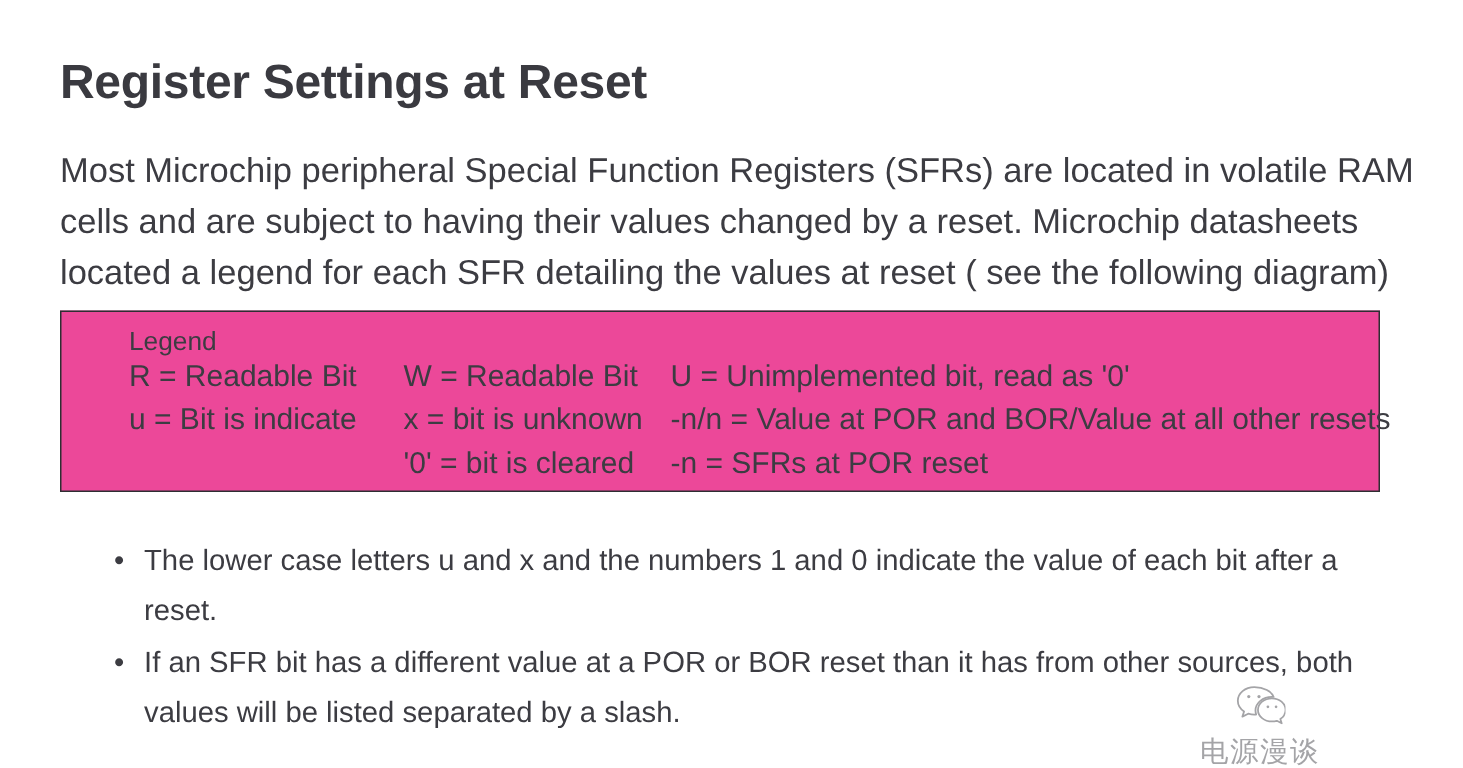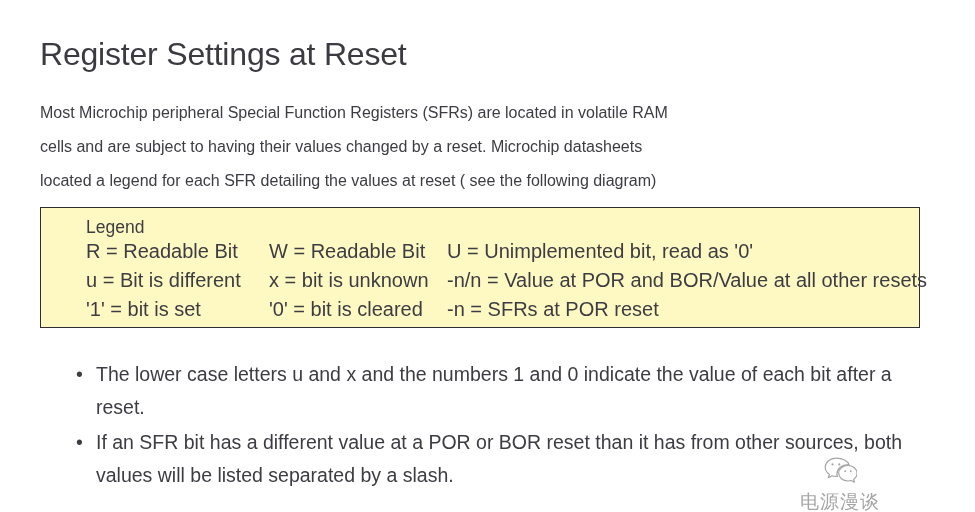--- a/index.html
+++ b/index.html
@@ -22,54 +22,54 @@
     height: 512px;
     box-sizing: border-box;
   }
 
   
   .page-title {
     position: absolute;
     left: 40px;
     top: 13px;
     font-size: 32px;
-    font-weight: normal;
+    font-weight: bold;
     letter-spacing: -0.2px;
     color: #3a3a40;
     line-height: 40px;
     white-space: nowrap;
   }
 
   
   .intro-paragraph {
     position: absolute;
     left: 40px;
     top: 96px;
     width: 882px;
-    font-size: 16px;
+    font-size: 23px;
     line-height: 34px;
     text-align: justify;
     text-justify: inter-word;
     color: #3c3c42;
   }
   .intro-paragraph > span {
     display: block;
     white-space: nowrap;
   }
 
   
   .legend-box {
     position: absolute;
     left: 40px;
     top: 207px;
     width: 880px;
     height: 121px;
     border: 1.5px solid #2e2e32;
     box-sizing: border-box;
-    background: #fef9c3;
+    background: #ec4899;
   }
   .legend-title {
     position: absolute;
     left: 45px;
     top: 8px;
     font-size: 17.5px;
     line-height: 22px;
     color: #3c3c42;
     white-space: nowrap;
   }
@@ -166,27 +166,26 @@
 
     <div class="legend-grid">
 
       <div class="legend-row">
         <span class="legend-cell c1">R = Readable Bit</span>
         <span class="legend-cell c2">W = Readable Bit</span>
         <span class="legend-cell c3">U = Unimplemented bit, read as '0'</span>
       </div>
 
       <div class="legend-row">
-        <span class="legend-cell c1">u = Bit is different</span>
+        <span class="legend-cell c1">u = Bit is indicate</span>
         <span class="legend-cell c3">-n/n = Value at POR and BOR/Value at all other resets</span>
         <span class="legend-cell c2">x = bit is unknown</span>
       </div>
 
       <div class="legend-row">
-        <span class="legend-cell c1">'1' = bit is set</span>
         <span class="legend-cell c2">'0' = bit is cleared</span>
         <span class="legend-cell c3">-n = SFRs at POR reset</span>
       </div>
 
     </div>
   </div>
 
   <ul class="bullet-list">
     <li class="bullet-item">
       <span class="bullet-dot">•</span>

